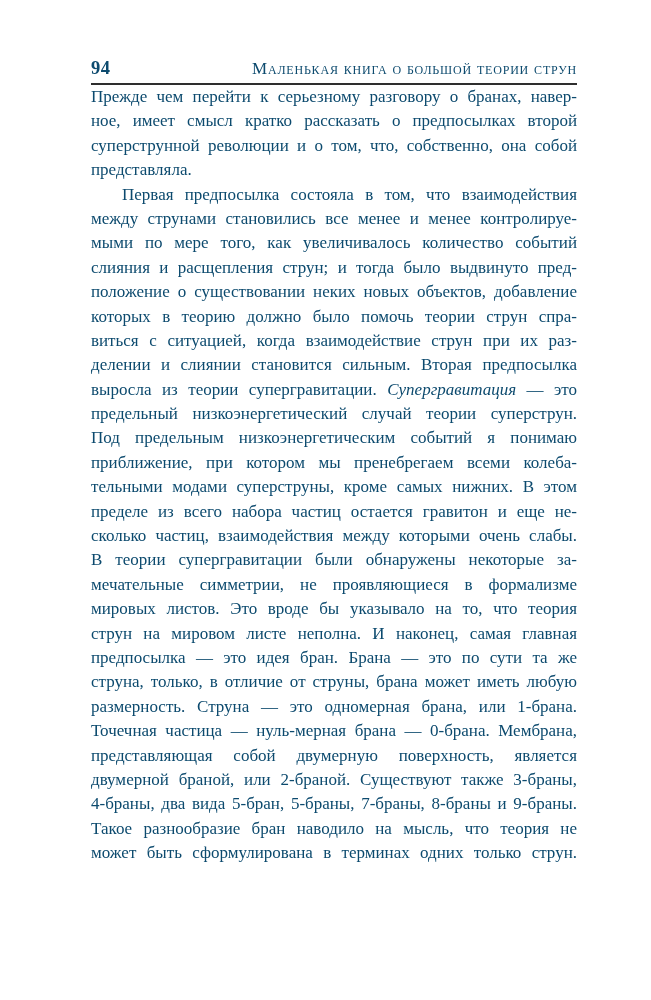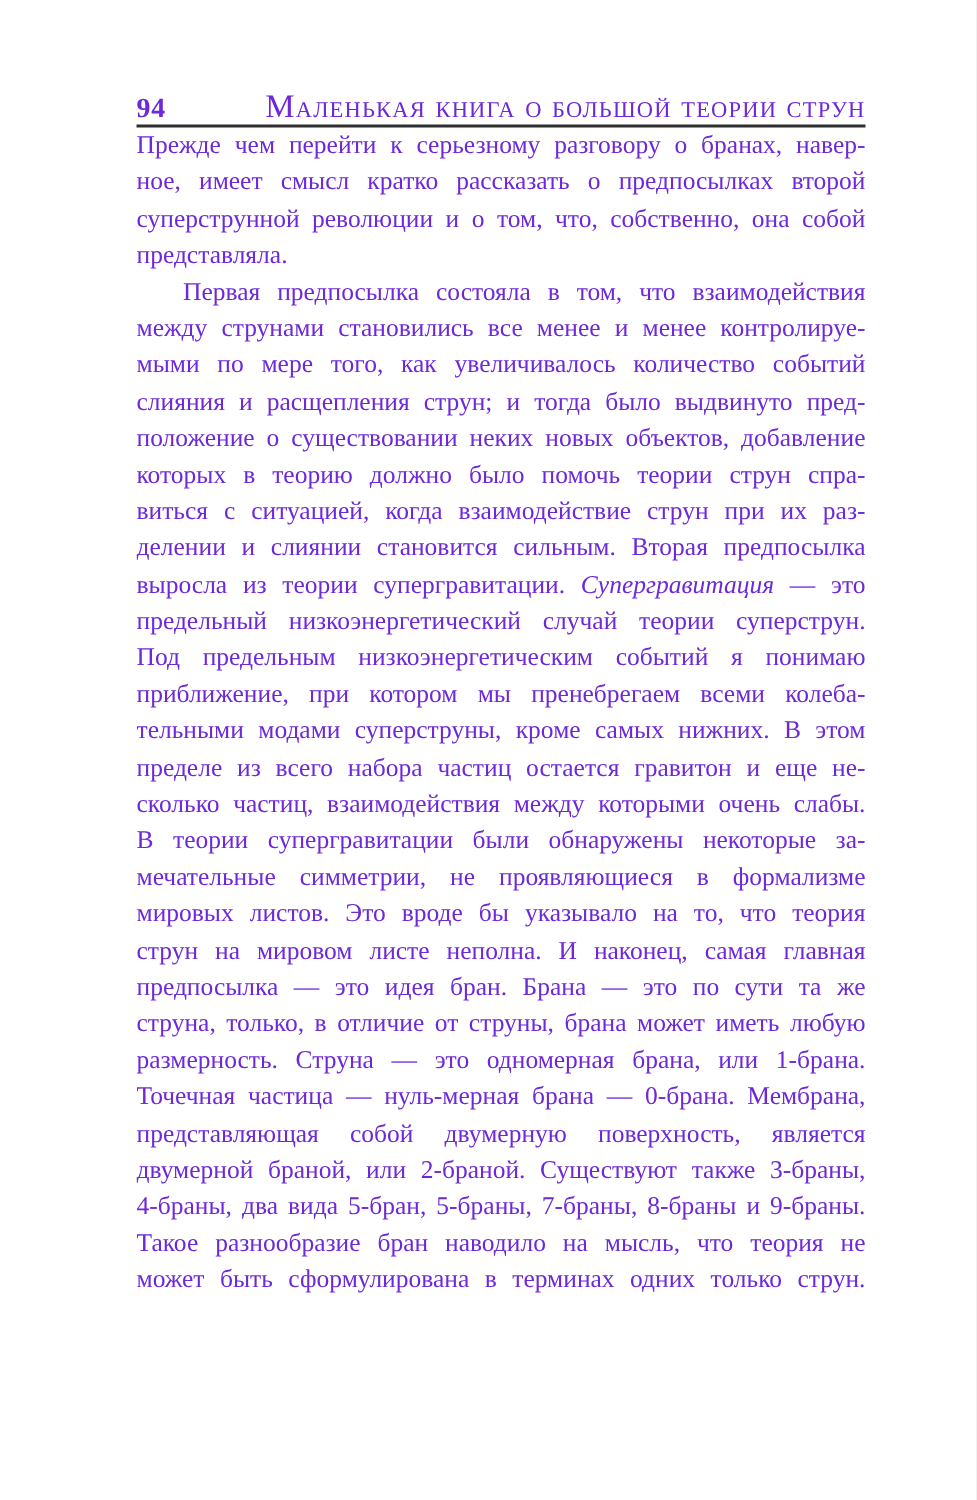--- a/index.html
+++ b/index.html
@@ -30,21 +30,21 @@
     align-items: baseline;
     height: 24px;
   }
   .pagenum {
     font-weight: bold;
     font-size: 18.5px;
     letter-spacing: 0.5px;
   }
   .rtitle {
     font-variant: small-caps;
-    font-size: 22px;
+    font-size: 17px;
     letter-spacing: 0.8px;
     white-space: nowrap;
   }
   .rule {
     border-top: 2px solid #2e2e2e;
     margin-top: 1px;
     height: 0;
   }
   .body-text {
     font-size: 17px;
@@ -62,21 +62,21 @@
   .line.indent {
     text-indent: 31px;
   }
   .it {
     font-style: italic;
   }
 </style>
 </head>
 <body>
 
-<div class="page" style="background: rgb(255, 255, 255); color: #6d28d9;">
+<div class="page" style="background: rgb(255, 255, 255); color: #0c4a6e;">
   <div class="content-col">
     <header class="running-head">
       <span class="pagenum">94</span>
       <span class="rtitle">Маленькая книга о большой теории струн</span>
     </header>
     <div class="rule" style="border-top-color: rgb(46, 46, 46);"></div>
     <main class="body-text">
         <div class="paragraph">
           <div class="line just"><span>Прежде чем перейти к серьезному разговору о бранах, навер-</span></div>
           <div class="line just"><span>ное, имеет смысл кратко рассказать о предпосылках второй</span></div>

